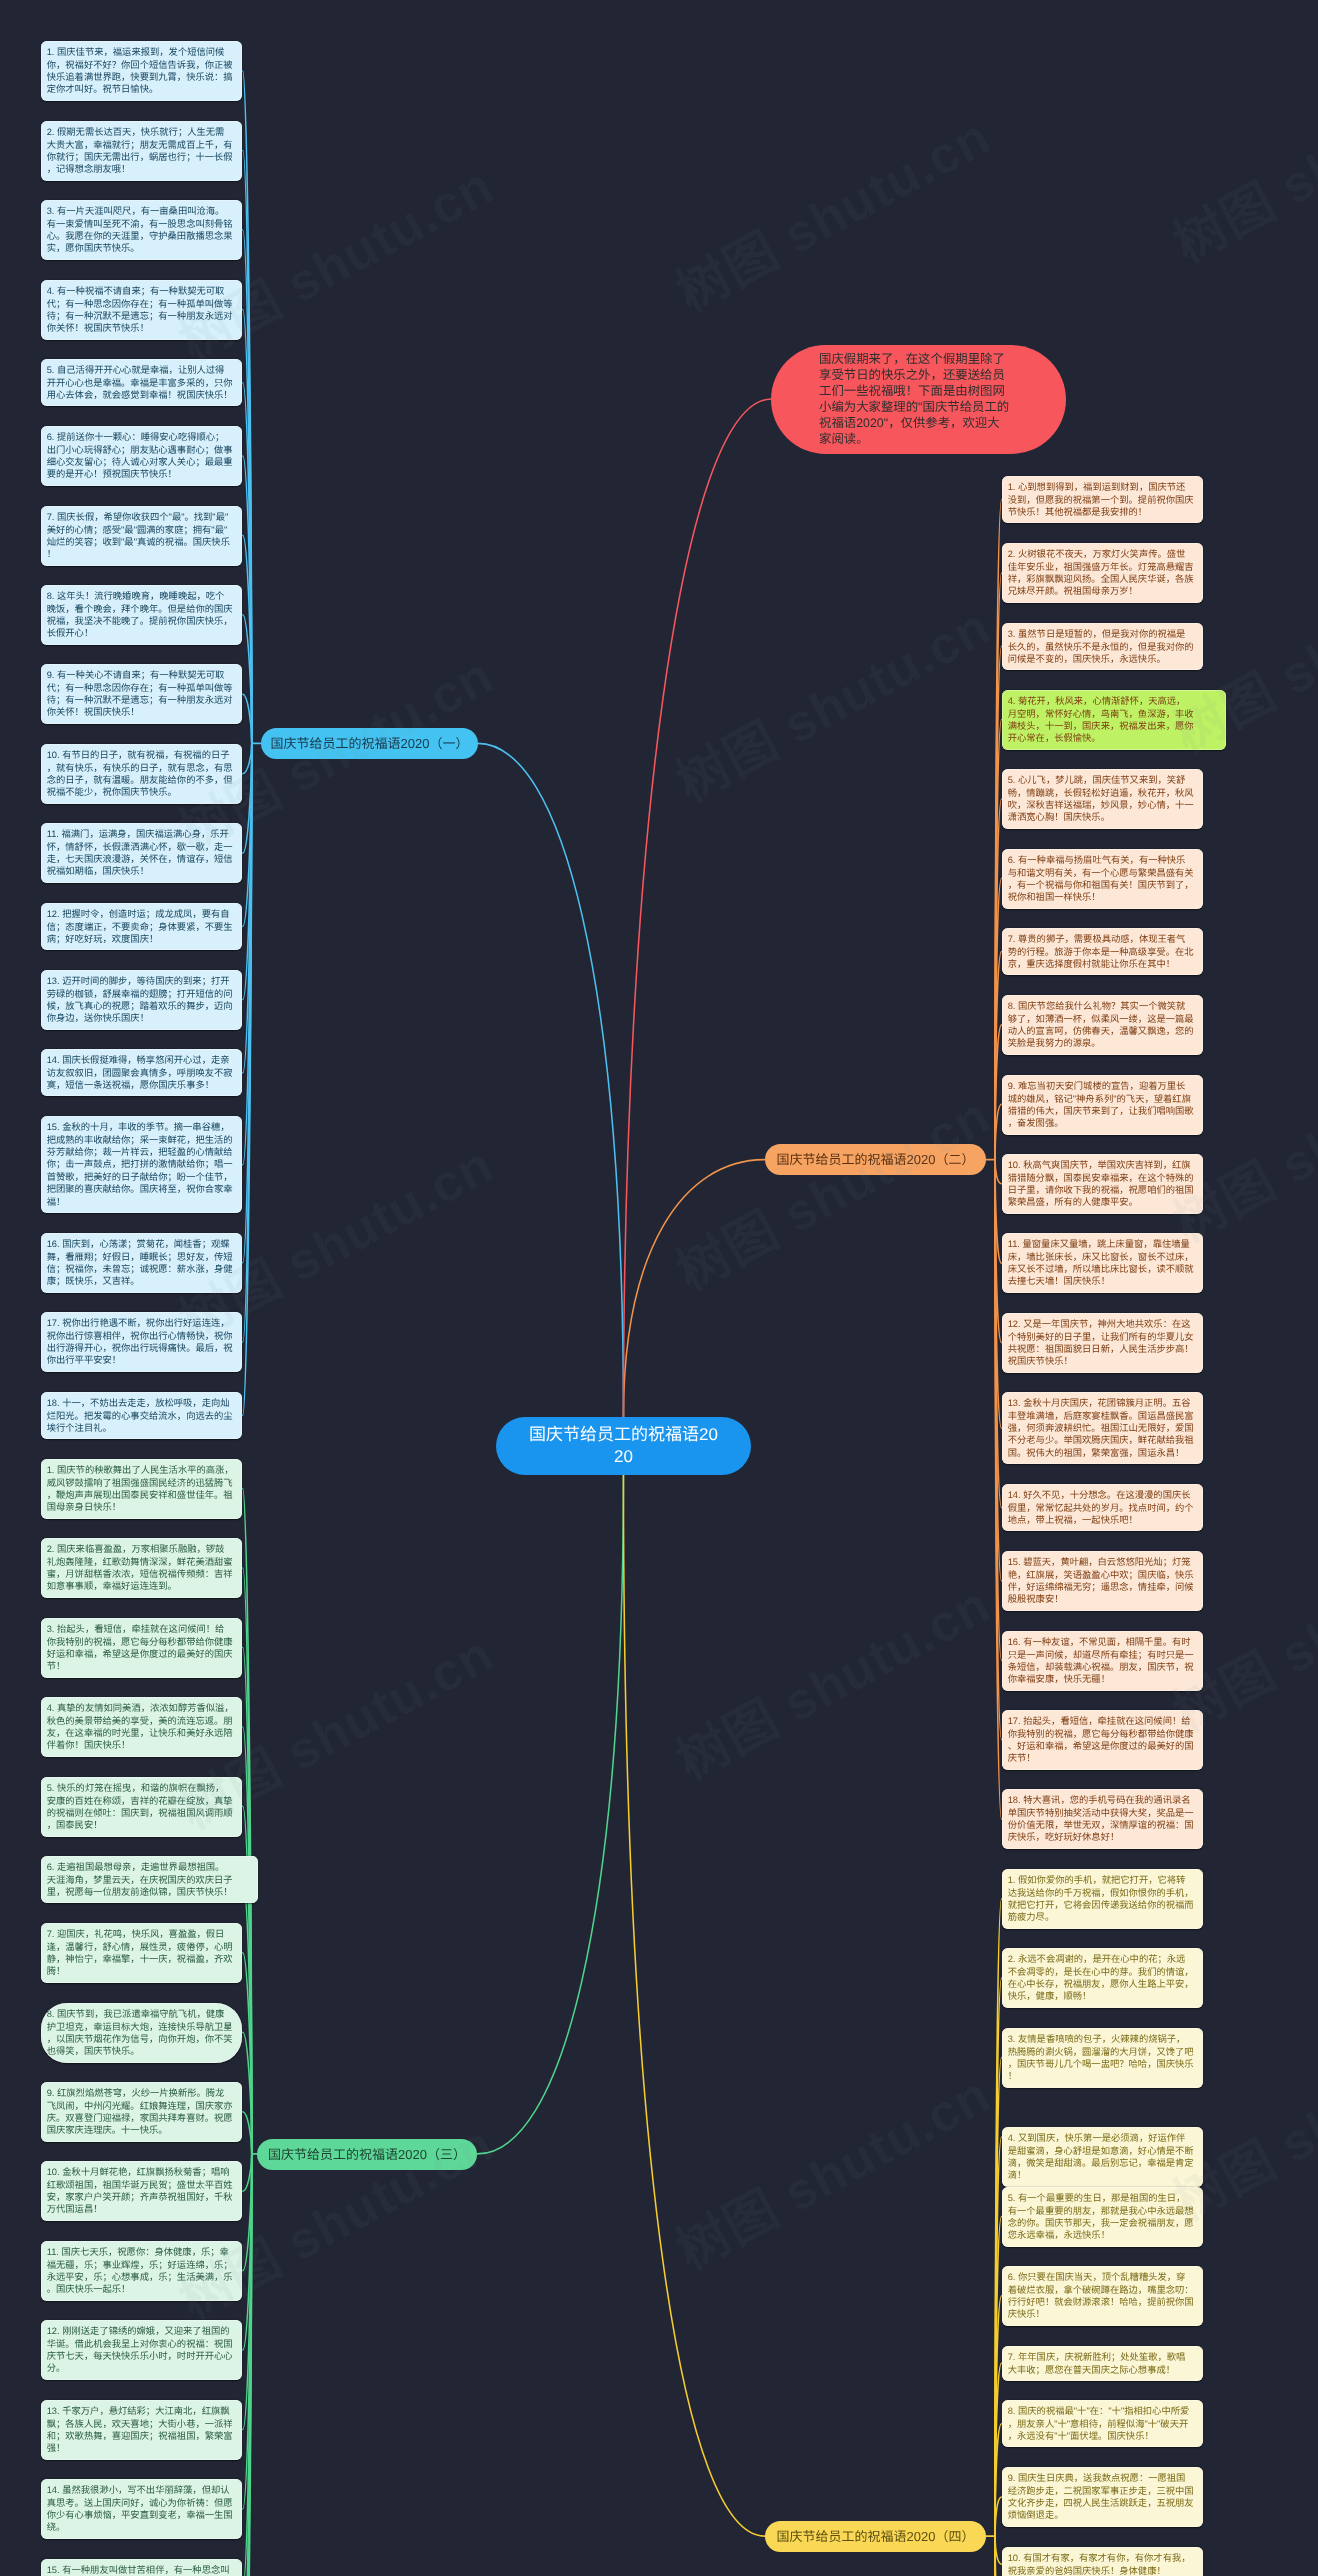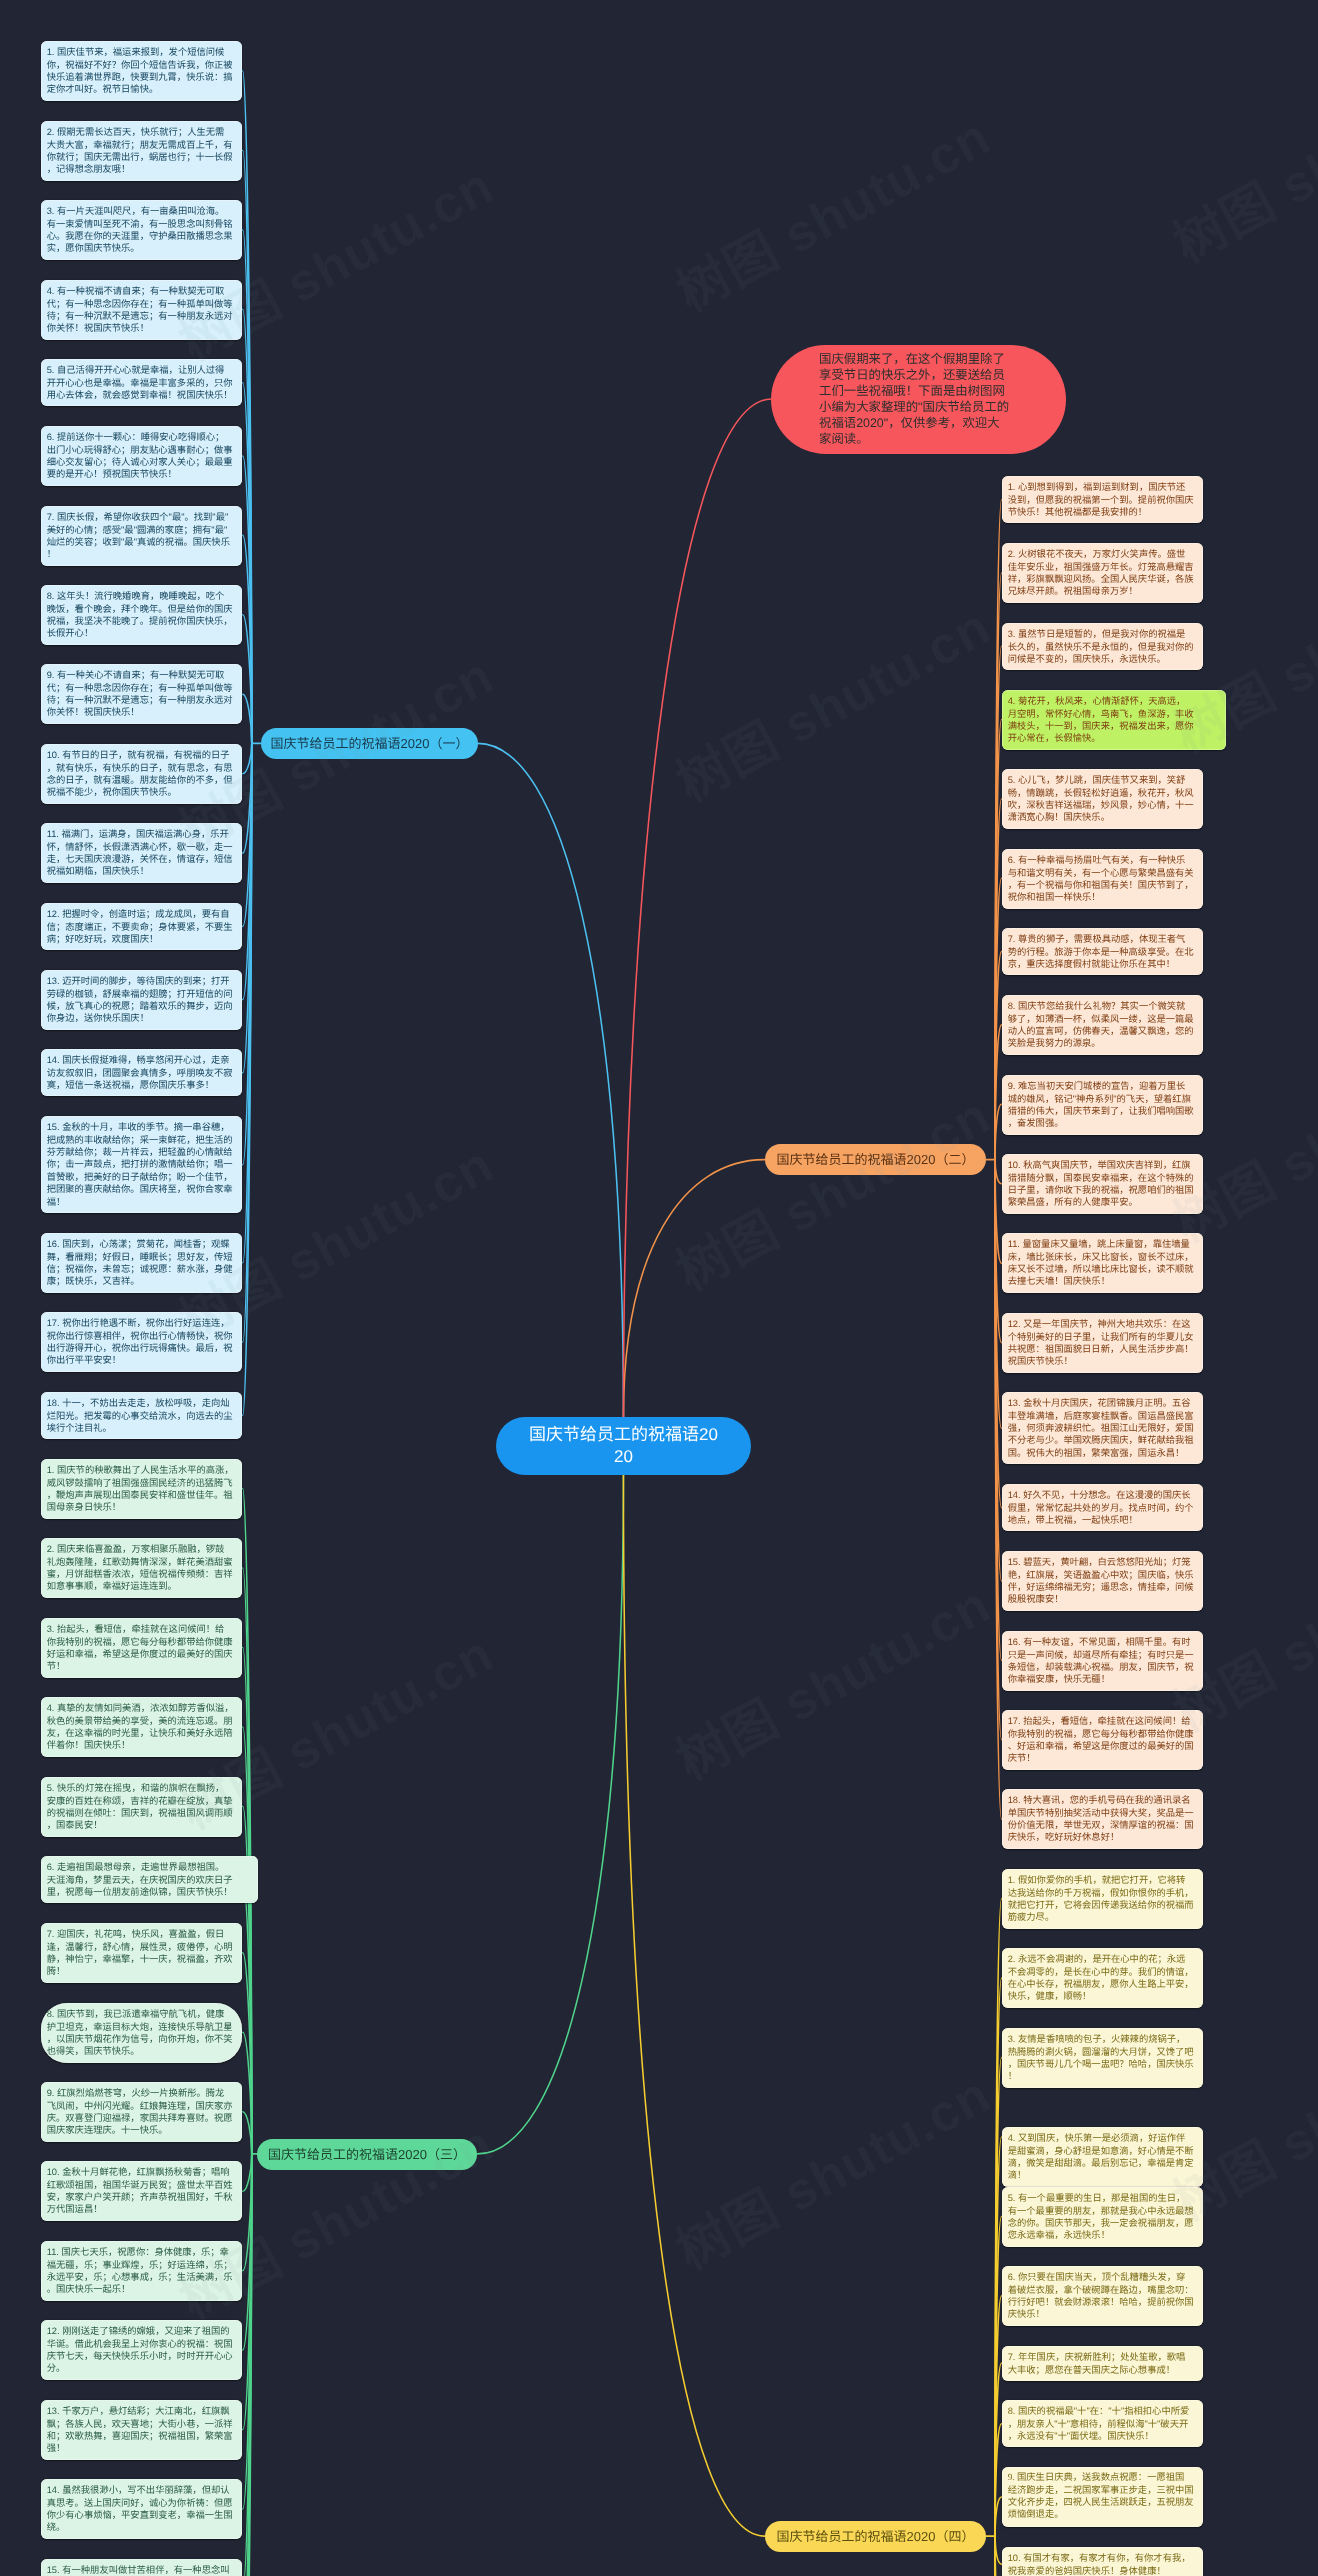--- a/index.html
+++ b/index.html
@@ -342,21 +342,21 @@
 您永远幸福，永远快乐！</div>
 <div class="node card" style="left: 1002px; top: 2266px; width: 201px; height: 60px; background-color: rgb(251, 246, 213); color: rgb(122, 106, 22);">6. 你只要在国庆当天，顶个乱糟糟头发，穿
 着破烂衣服，拿个破碗蹲在路边，嘴里念叨：
 行行好吧！就会财源滚滚！哈哈，提前祝你国
 庆快乐！</div>
 <div class="node card" style="left: 1002px; top: 2346px; width: 201px; height: 35px; background-color: rgb(251, 246, 213); color: rgb(122, 106, 22);">7. 年年国庆，庆祝新胜利；处处笙歌，歌唱
 大丰收；愿您在普天国庆之际心想事成！</div>
 <div class="node card" style="left: 1002px; top: 2400px; width: 201px; height: 47px; background-color: rgb(251, 246, 213); color: rgb(122, 106, 22);">8. 国庆的祝福最"十"在："十"指相扣心中所爱
 ，朋友亲人"十"意相待，前程似海"十"破天开
 ，永远没有"十"面伏埋。国庆快乐！</div>
-<div class="node card" style="left: 1002px; top: 2467px; width: 201px; height: 60px; background-color: rgb(251, 246, 213); color: rgb(122, 106, 22); font-family: Liberation Serif, serif;">9. 国庆生日庆典，送我数点祝愿：一愿祖国
+<div class="node card" style="left: 1002px; top: 2467px; width: 201px; height: 60px; background-color: rgb(251, 246, 213); color: rgb(122, 106, 22);">9. 国庆生日庆典，送我数点祝愿：一愿祖国
 经济跑步走，二祝国家军事正步走，三祝中国
 文化齐步走，四祝人民生活跳跃走，五祝朋友
 烦恼倒退走。</div>
 <div class="node card" style="left: 1002px; top: 2547px; width: 201px; height: 35px; background-color: rgb(251, 246, 213); color: rgb(122, 106, 22);">10. 有国才有家，有家才有你，有你才有我，
 祝我亲爱的爸妈国庆快乐！身体健康！</div>
 
 <div class="wm" style="left:164px;top:309px">树图 shutu.cn</div>
 <div class="wm" style="left:164px;top:799px">树图 shutu.cn</div>
 <div class="wm" style="left:164px;top:1288px">树图 shutu.cn</div>
 <div class="wm" style="left:164px;top:1777px">树图 shutu.cn</div>

